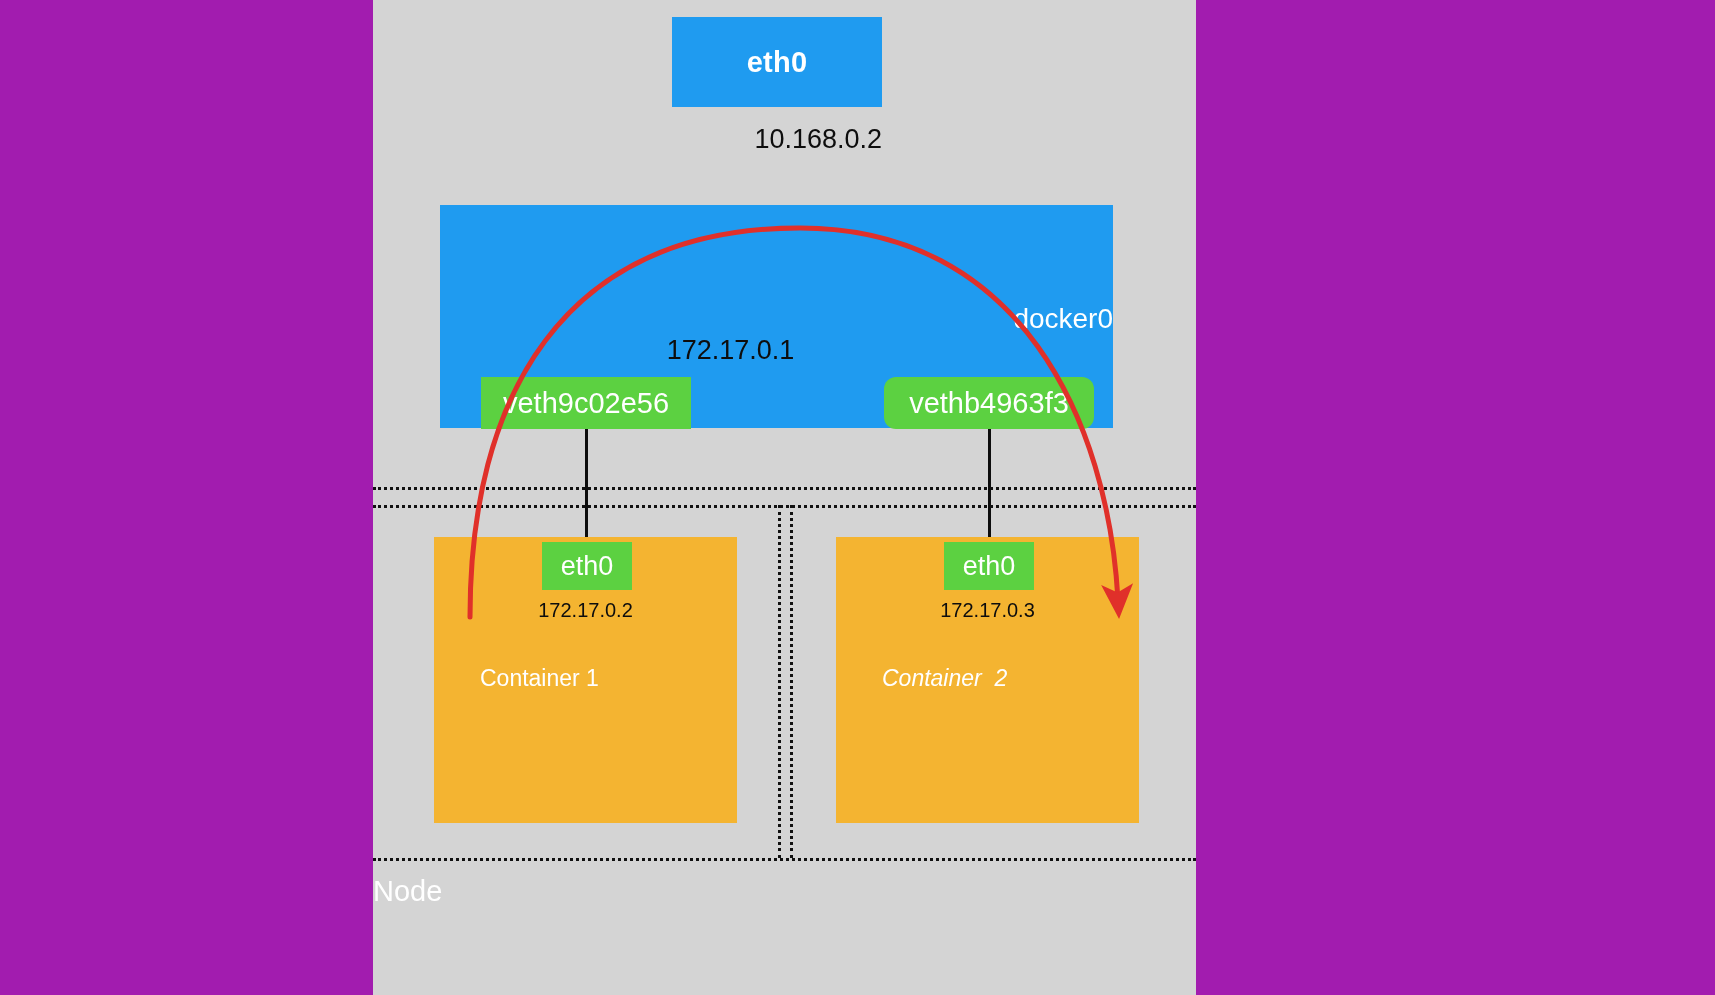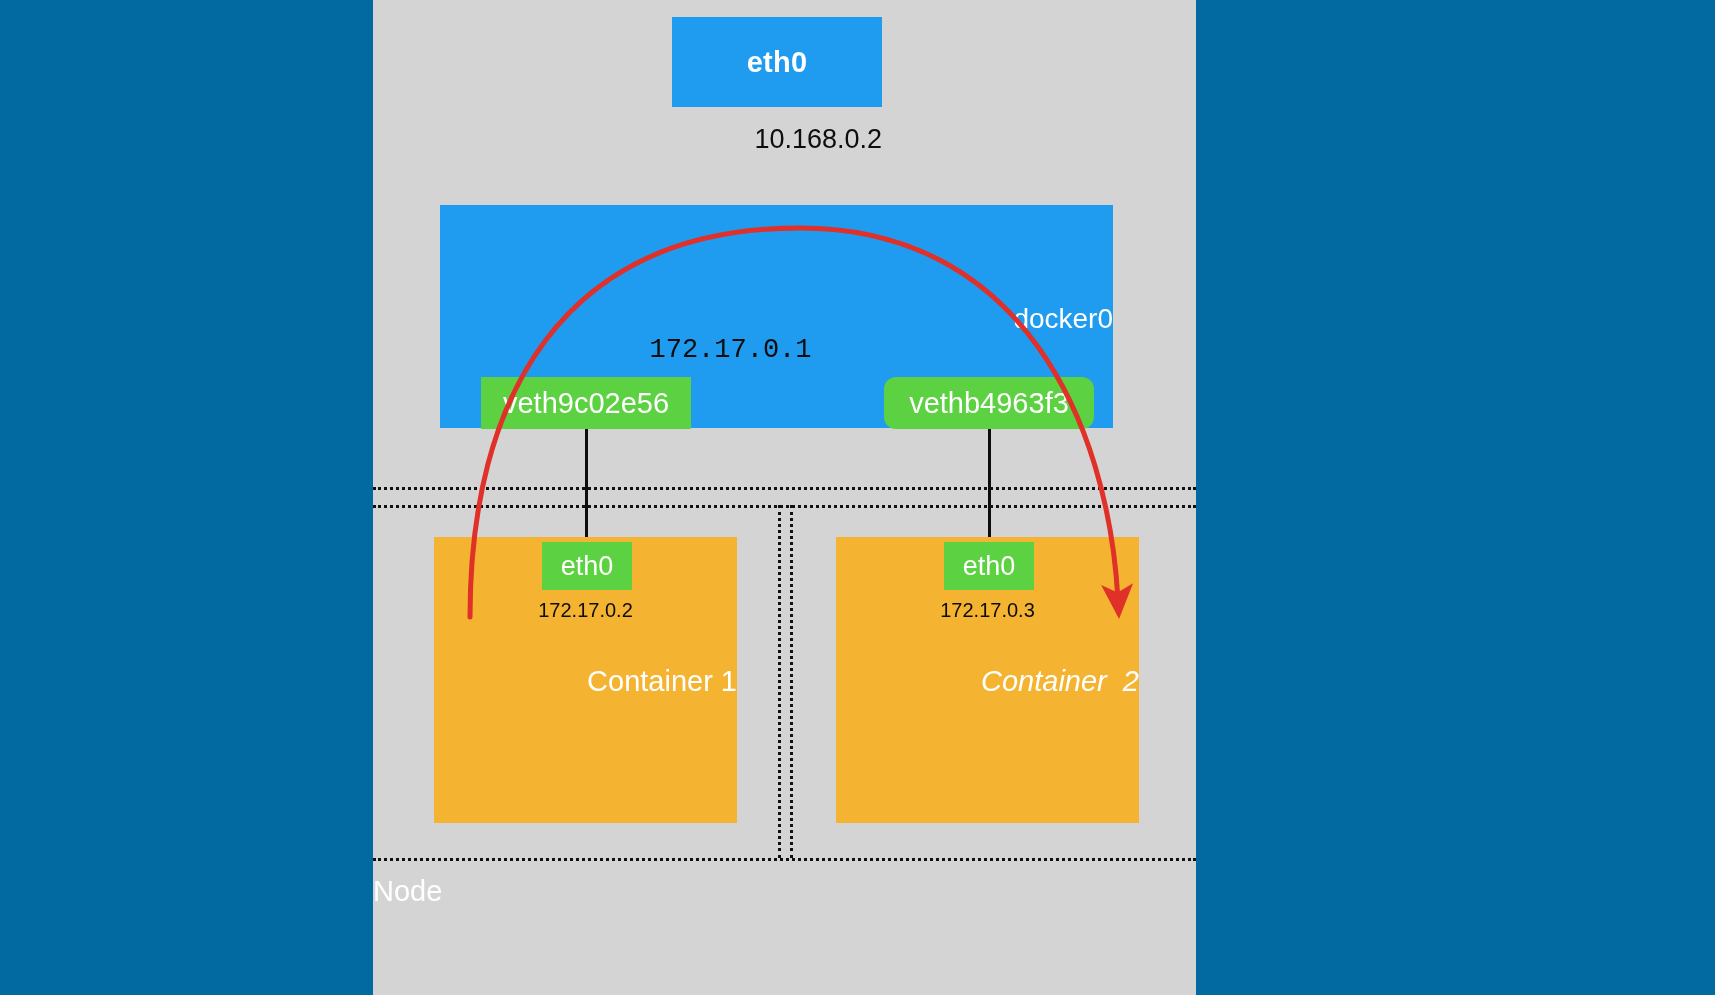--- a/index.html
+++ b/index.html
@@ -10,21 +10,21 @@
   body {
     width: 1715px;
     height: 995px;
     overflow: hidden;
     font-family: "Liberation Sans", sans-serif;
   }
   #canvas {
     position: relative;
     width: 1715px;
     height: 995px;
-    background: #0369a1;
+    background: #a21caf;
   }
   
   #node-panel {
     position: absolute;
     left: 373px;
     top: 0px;
     width: 823px;
     height: 995px;
     background: #d4d4d4;
   }
@@ -74,21 +74,20 @@
     font-size: 28px;
   }
   #docker0-ip {
     position: absolute;
     left: 440px;
     top: 335px;
     width: 581px;
     text-align: center;
     color: #0d0d0d;
     font-size: 27px;
-    font-family: Liberation Mono, monospace;
   }
   .veth-box {
     position: absolute;
     height: 52px;
     background: #5cd141;
     display: flex;
     align-items: center;
     justify-content: center;
     overflow: hidden;
   }
@@ -167,24 +166,25 @@
     color: #0d0d0d;
     font-size: 20px;
   }
   #ctr1-ip { left: 434px; }
   #ctr2-ip { left: 836px; }
 
   .ctr-name {
     position: absolute;
     top: 665px;
     width: 303px;
-    text-align: right;
-    color: #ffffff;
-    font-size: 29px;
+    text-align: left;
+    color: #ffffff;
+    font-size: 23px;
     white-space: pre;
+    margin-left: 46px;
   }
   #ctr1-name { left: 434px; }
   #ctr2-name { left: 836px; font-style: italic; }
 
   
   #node-label {
     position: absolute;
     left: 373px;
     top: 875px;
     width: 823px;

